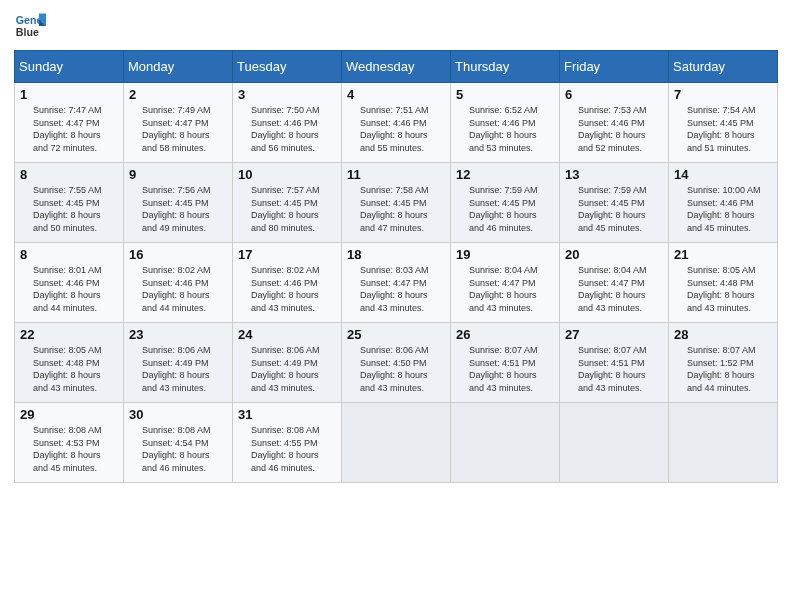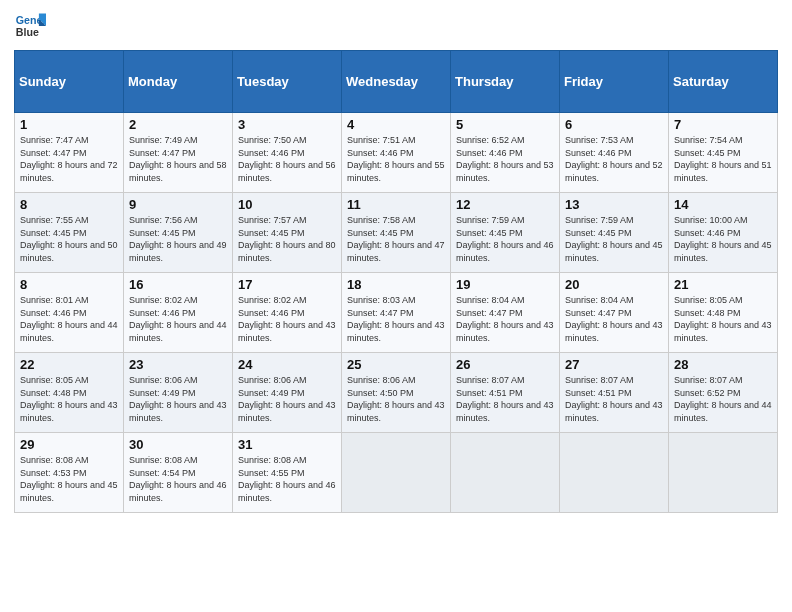--- a/index.html
+++ b/index.html
@@ -56,22 +56,22 @@
     }
     .calendar {
       width: 100%;
       border-collapse: collapse;
       table-layout: fixed;
     }
     .calendar thead tr th {
       background: #2a6db5;
       color: #fff;
       font-size: 13px;
-      font-weight: bold;
-      padding: 23px 4px;
+      font-weight: normal;
+      padding: 8px 4px;
       text-align: left;
       border: 1px solid #1a5a9a;
     }
     .calendar tbody tr td {
       border: 1px solid #ccc;
       vertical-align: top;
       padding: 4px 5px 4px 5px;
       font-size: 9.5px;
       color: #333;
       height: 80px;
@@ -90,20 +90,21 @@
       display: block;
       margin-bottom: 2px;
     }
     .cell-empty {
       background: #e8ecf0 !important;
     }
     .cell-content {
       font-size: 9px;
       line-height: 1.4;
       color: #333;
+      margin-left: 13px;
     }
   </style>
 </head>
 <body>
 
 <div class="page">
   <div class="header">
     <div class="logo">
       <svg class="logo-icon" viewBox="0 0 36 36" xmlns="http://www.w3.org/2000/svg">
         <text x="2" y="16" font-size="12" font-weight="bold" fill="#1a6ab0">General</text>
@@ -357,21 +358,21 @@
         <div class="cell-content">
           <div>Sunrise: 8:07 AM</div>
           <div>Sunset: 4:51 PM</div>
           <div>Daylight: 8 hours and 43 minutes.</div>
         </div>
       </td>
           <td>
         <span class="day-num">28</span>
         <div class="cell-content">
           <div>Sunrise: 8:07 AM</div>
-          <div>Sunset: 6:52 PM</div>
+          <div>Sunset: 1:52 PM</div>
           <div>Daylight: 8 hours and 44 minutes.</div>
         </div>
       </td>
         </tr>
         <tr>
           <td>
         <span class="day-num">29</span>
         <div class="cell-content">
           <div>Sunrise: 8:08 AM</div>
           <div>Sunset: 4:53 PM</div>

